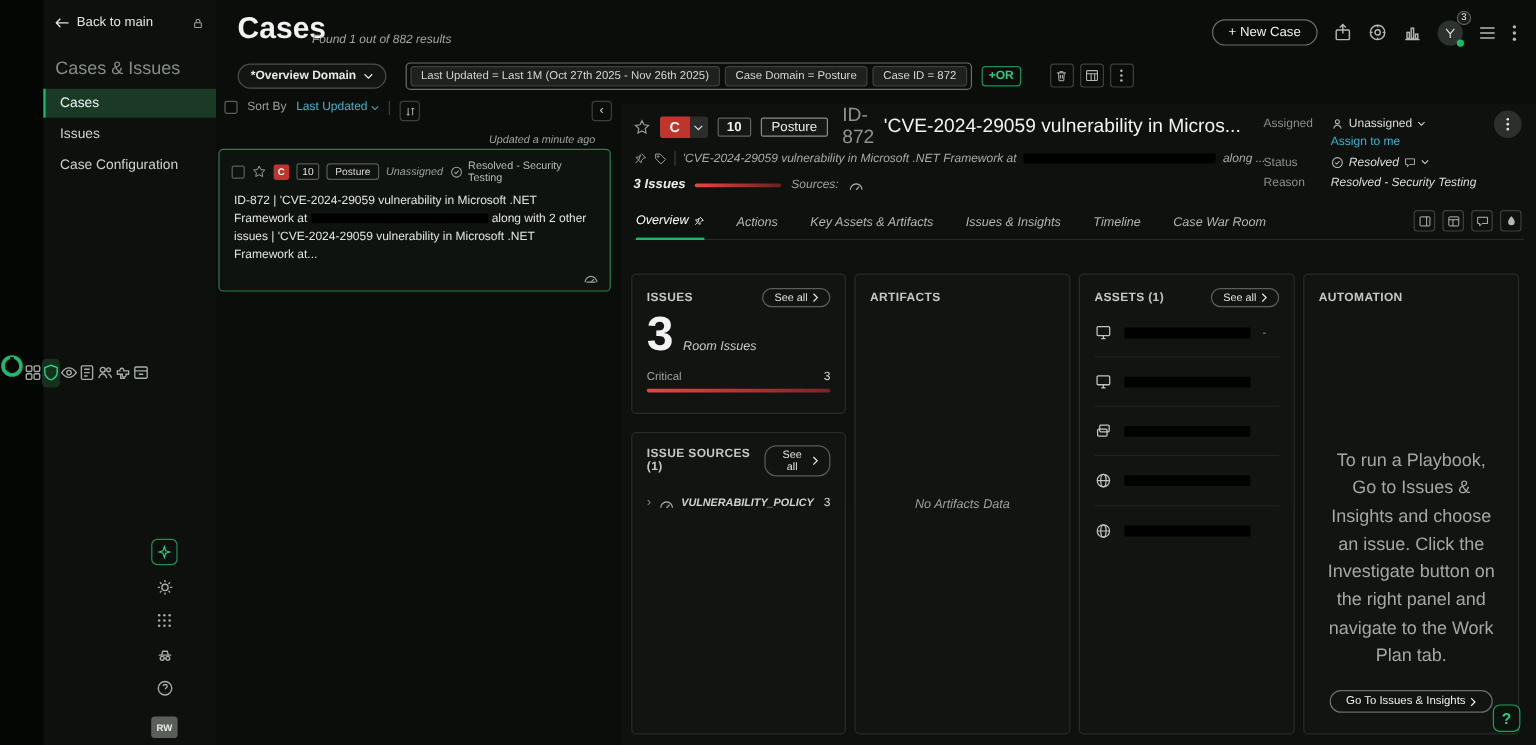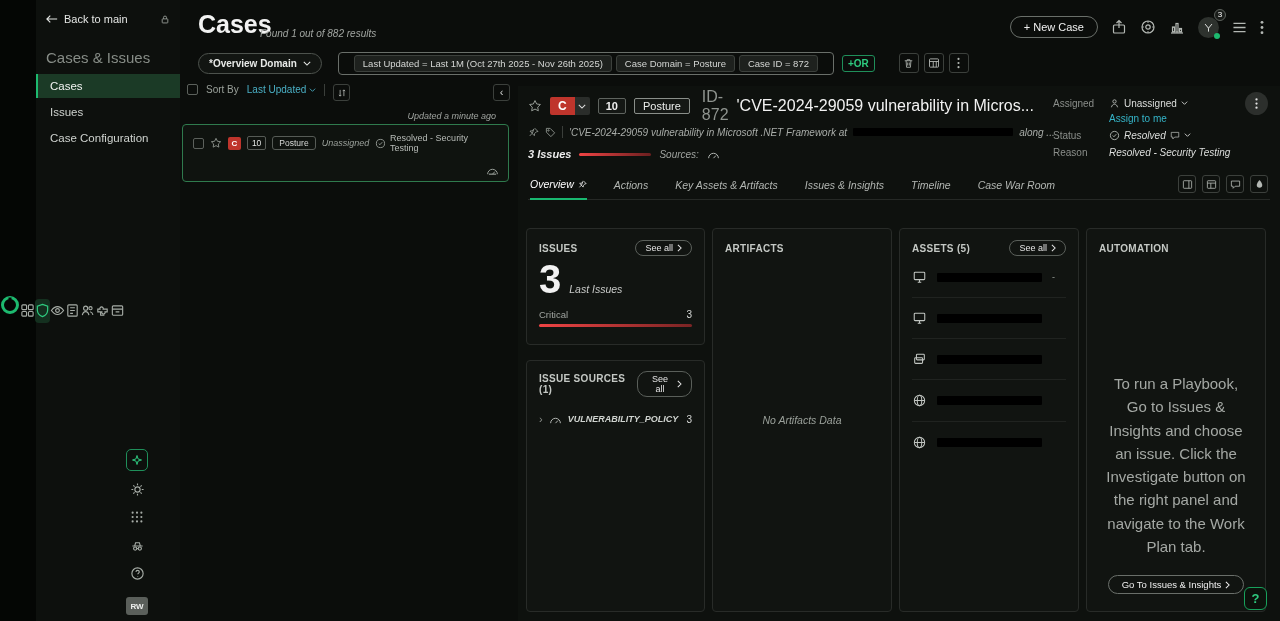--- a/index.html
+++ b/index.html
@@ -32,21 +32,21 @@
   .pill-btn { height:22px; border:1px solid #6a6f6a; border-radius:11px; background:transparent; color:#f0f0f0; font-size:11px; padding:0 13px; display:flex; align-items:center; gap:4px; cursor:pointer; font-family:inherit; }
   .hicon { color:#b4b8b4; cursor:pointer; }
   .avatar-wrap { position:relative; width:21px; height:21px; }
   .avatar { width:21px; height:21px; border-radius:50%; background:#2e322e; display:flex; align-items:center; justify-content:center; color:#e6e8e6; cursor:pointer; }
   .avatar-dot { position:absolute; right:-1px; bottom:-1px; width:6px; height:6px; border-radius:50%; background:#1db96f; }
   .avatar-badge { position:absolute; top:-8px; right:-7px; min-width:12px; height:12px; border-radius:6px; background:#1a1d1a; border:1px solid #5c615c; color:#fff; font-size:8px; display:flex; align-items:center; justify-content:center; padding:0 2px; }
 
   
   .filter-row { position:absolute; left:18px; top:50px; right:16px; height:26px; display:flex; align-items:center; }
   .chip-round { height:21px; border:1px solid #4d524d; border-radius:11px; background:#121512; color:#e8eae8; font-size:10px; font-weight:bold; padding:0 10px; display:flex; align-items:center; gap:6px; cursor:pointer; }
-  .chip-group { margin-left:16px; border:1px solid #6a6f6a; border-radius:4px; padding:2px 15px; display:flex; gap:4px; align-items:center; }
+  .chip-group { margin-left:16px; border:1px solid #6a6f6a; border-radius:4px; padding:2px 3px; display:flex; gap:4px; align-items:center; }
   .chip { background:#1e211e; border:1px solid #3c403c; border-radius:3px; padding:2px 8px; font-size:9.5px; color:#d4d6d4; white-space:nowrap; cursor:pointer; }
   .or-btn { margin-left:8px; border:1px solid #1f8f5a; border-radius:3px; background:transparent; color:#2ecb7f; font-size:10px; font-weight:bold; padding:2px 5px; cursor:pointer; font-family:inherit; }
   .sq-btn { width:20px; height:20px; border:1px solid #3c403c; border-radius:3px; background:transparent; color:#b4b8b4; display:flex; align-items:center; justify-content:center; cursor:pointer; }
   .filter-row .sq-btn.first { margin-left:24px; }
   .filter-row .sq-btn + .sq-btn { margin-left:5px; }
 
   
   .list-panel { position:absolute; left:0; top:84px; width:332px; bottom:0; }
   .sort-row { display:flex; align-items:flex-start; gap:8px; padding:0 2px 0 7px; height:18px; }
   .checkbox { width:11px; height:11px; border:1px solid #5c615c; border-radius:2px; background:transparent; cursor:pointer; flex:none; }
@@ -367,20 +367,25 @@
           <span class="domain-sm">Posture</span>
           <span class="assignee">Unassigned</span>
           <span class="card-status">
             <svg width="11" height="11" viewBox="0 0 16 16" fill="none" stroke="#9aa09a" stroke-width="1.3">
                 <circle cx="8" cy="8" r="6"></circle>
                 <path d="M5.4 8l1.8 1.8 3.4-3.7"></path>
               </svg>
             <span>Resolved - Security Testing</span>
           </span>
         </div>
+        <p class="card-title">
+          <span>ID-872 | 'CVE-2024-29059 vulnerability in Microsoft .NET Framework at</span>
+          <span class="redact"></span>
+          <span>along with 2 other issues | 'CVE-2024-29059 vulnerability in Microsoft .NET Framework at...</span>
+        </p>
         <span class="card-src">
             <svg width="13" height="11" viewBox="0 0 16 13" fill="none" stroke="currentColor" stroke-width="1.2">
               <path d="M2 11a6 6 0 0112 0"></path>
               <path d="M8 11l3-3.2"></path>
               <path d="M3.5 11h9" stroke-width="1.4"></path>
             </svg>
           </span>
       </article>
     </section>
 
@@ -534,21 +539,21 @@
               <span class="ctitle">ISSUES</span>
               <button class="see-all">
                   <span>See all</span>
                   <svg width="5" height="8" viewBox="0 0 6 10" fill="none" stroke="currentColor" stroke-width="1.3">
                     <path d="M1 1l4 4-4 4"></path>
                   </svg>
                 </button>
             </div>
             <div class="big-row">
               <span class="big-num">3</span>
-              <span class="big-label">Last Issues</span>
+              <span class="big-label">Room Issues</span>
             </div>
             <div class="sev-row">
               <span>Critical</span>
               <b>3</b>
             </div>
             <div class="full-bar"></div>
           </div>
 
           <div class="card card-sources">
             <div class="chead">
@@ -576,21 +581,21 @@
 
         <div class="card wide">
           <div class="chead">
               <span class="ctitle">ARTIFACTS</span>
             </div>
           <div class="empty-msg">No Artifacts Data</div>
         </div>
 
         <div class="card wide">
           <div class="chead">
-            <span class="ctitle">ASSETS (5)</span>
+            <span class="ctitle">ASSETS (1)</span>
             <button class="see-all">
                 <span>See all</span>
                 <svg width="5" height="8" viewBox="0 0 6 10" fill="none" stroke="currentColor" stroke-width="1.3">
                   <path d="M1 1l4 4-4 4"></path>
                 </svg>
               </button>
           </div>
           <div class="asset-row">
             <span>
                 <svg width="15" height="14" viewBox="0 0 16 16" fill="none" stroke="currentColor" stroke-width="1.2">

